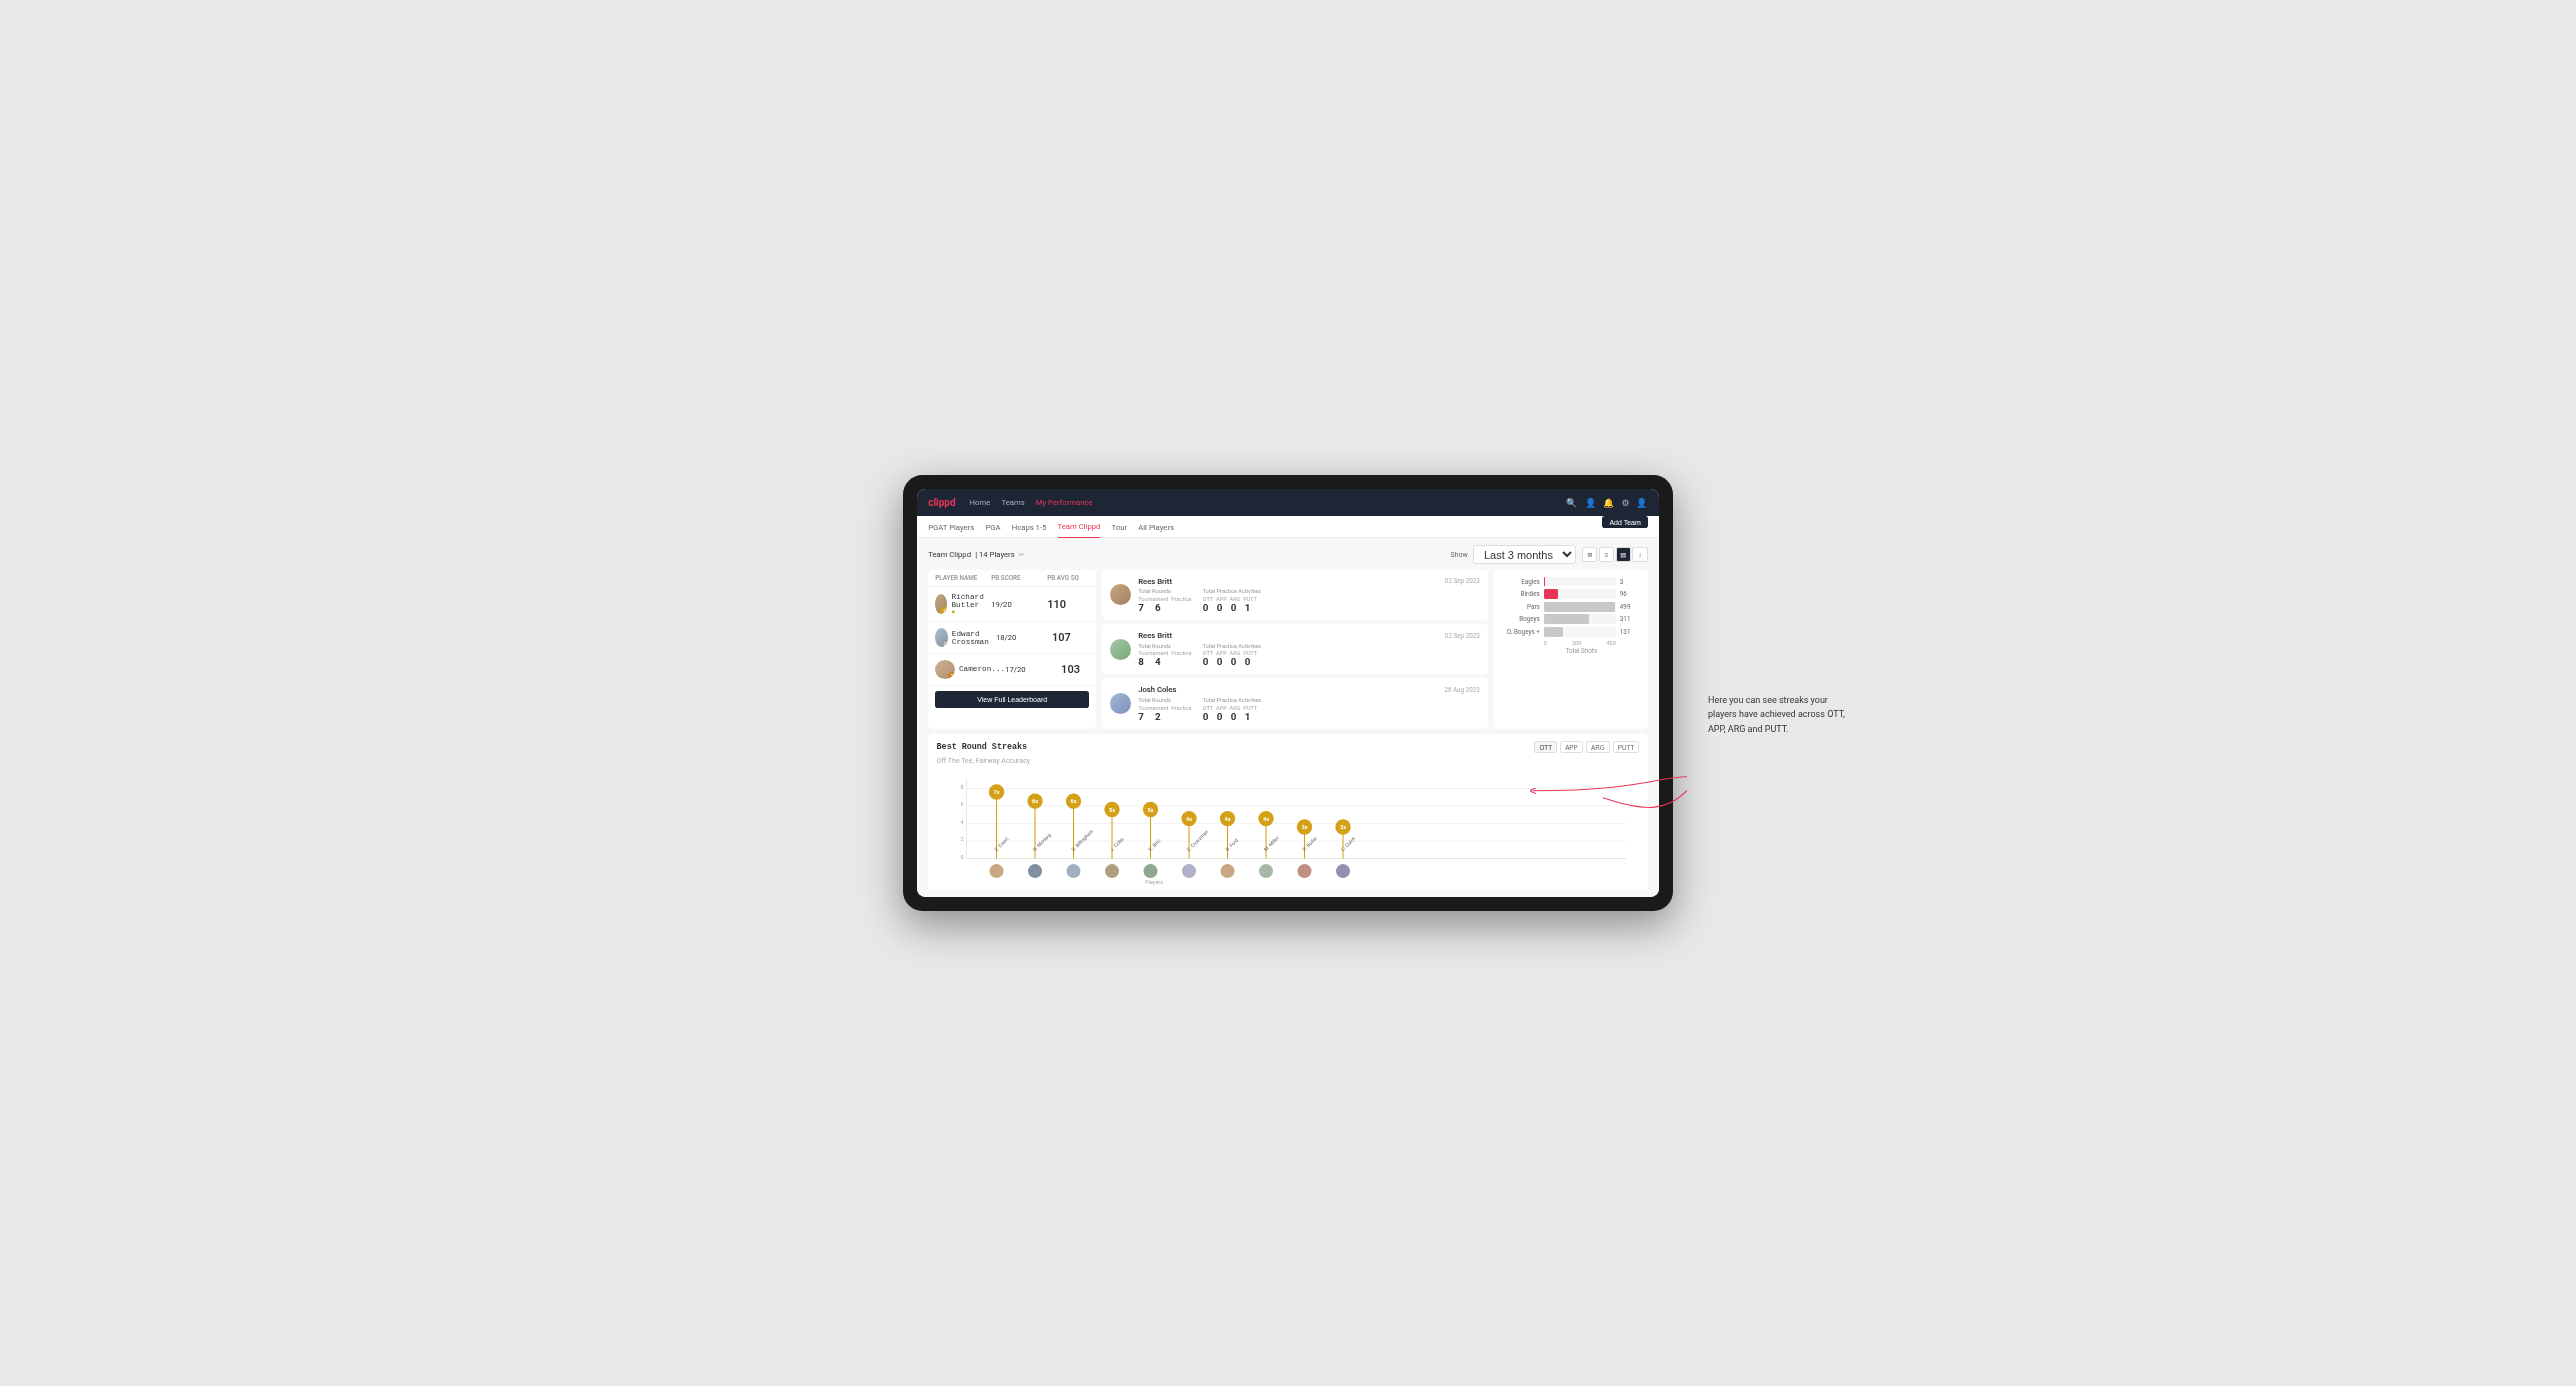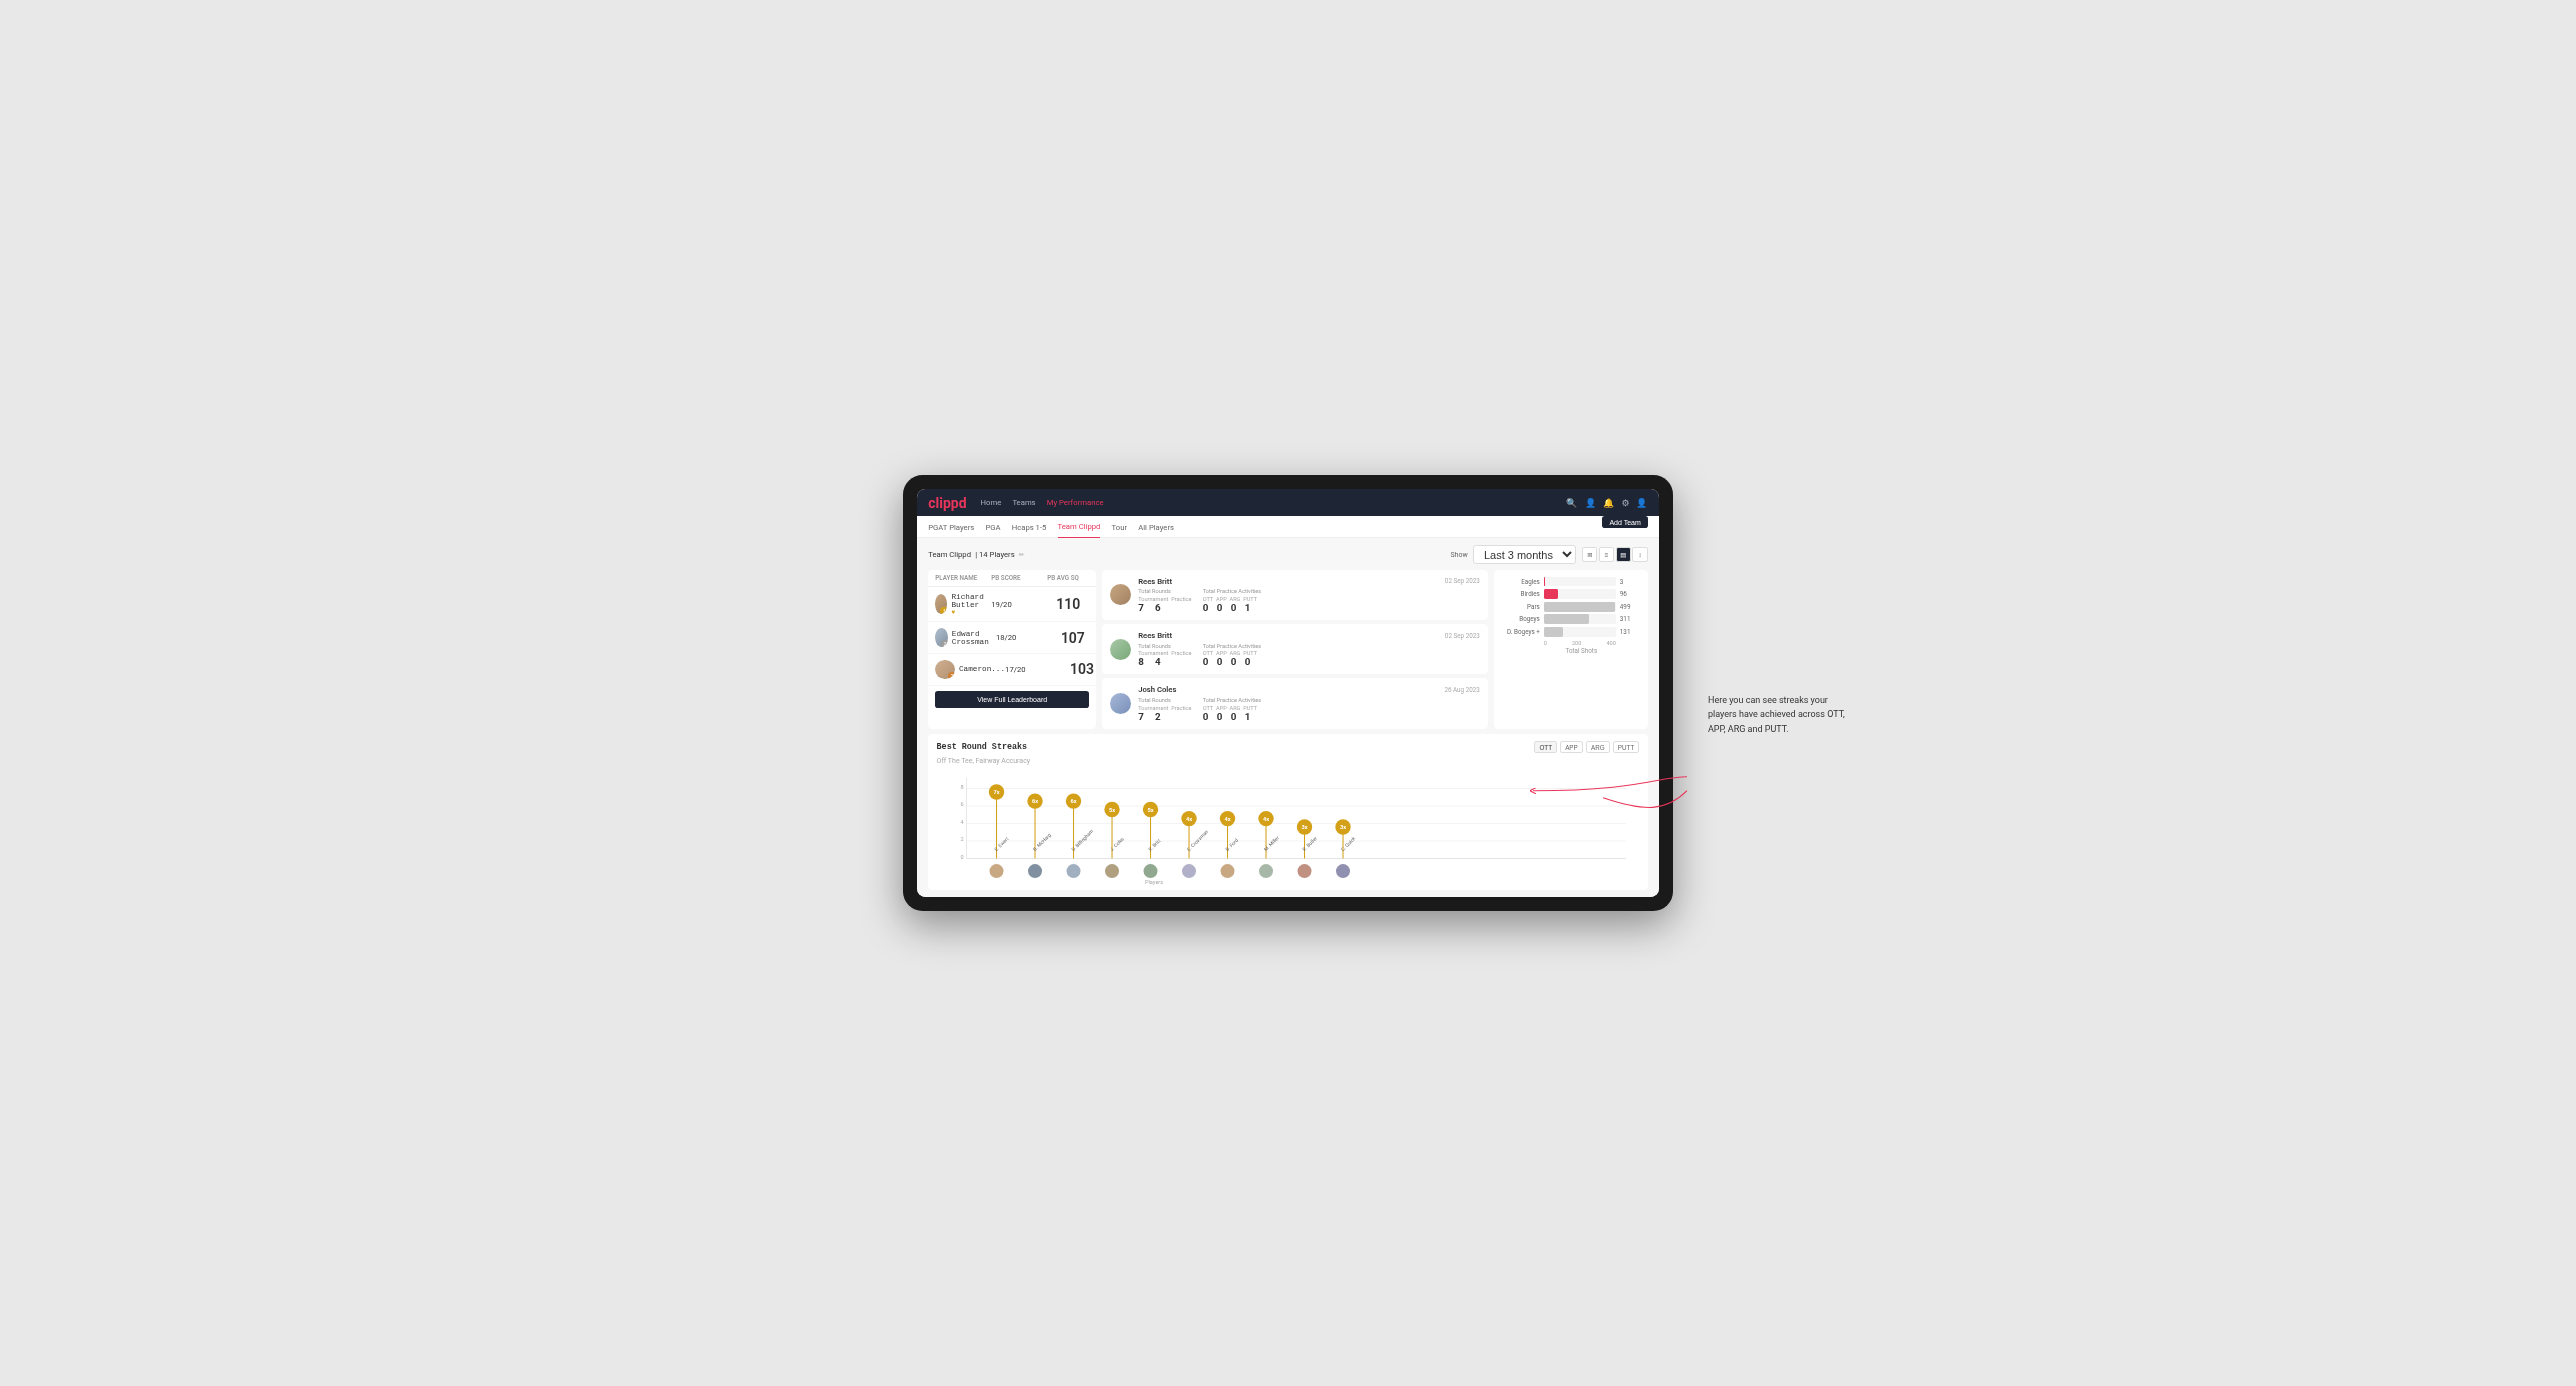--- a/index.html
+++ b/index.html
@@ -27,21 +27,21 @@
     .navbar {
       background: #1e2535;
       display: flex;
       align-items: center;
       padding: 0 11.2px;
       height: 26.6px;
     }
     .navbar-logo {
       color: #e8355a;
       font-weight: 700;
-      font-size: 14px;
+      font-size: 10px;
       margin-right: 14px;
     }
     .navbar-links {
       display: flex;
       gap: 11.2px;
       flex: 1;
     }
     .navbar-link {
       color: #aab0bc;
       font-size: 7.7px;
@@ -236,24 +236,23 @@
     .lb-name {
       font-size: 7.7px;
       color: #333;
       font-weight: 500;
     }
     .lb-score {
       font-size: 7.7px;
       color: #333;
     }
     .lb-avg {
-      font-size: 14px;
+      font-size: 11px;
       color: #333;
       font-weight: 600;
-      text-align: center;
     }
     .lb-btn {
       margin: 5.6px 7px;
       background: #1e2535;
       color: #fff;
       border: none;
       border-radius: 2.8px;
       padding: 4.9px 0;
       width: calc(100% - 14px);
       font-size: 7px;

